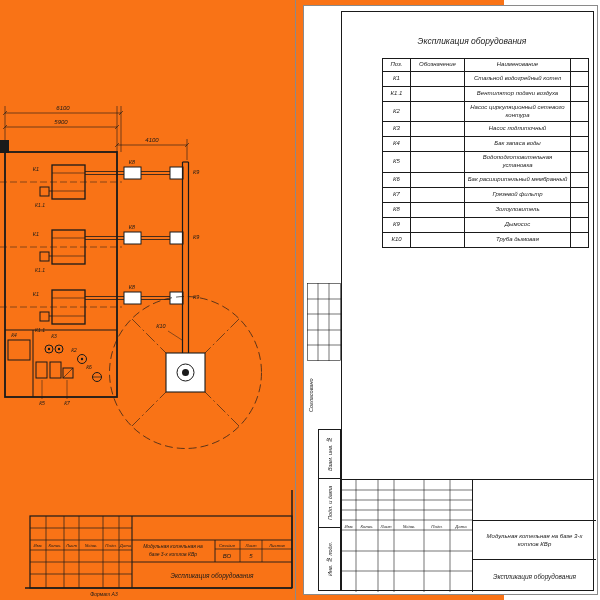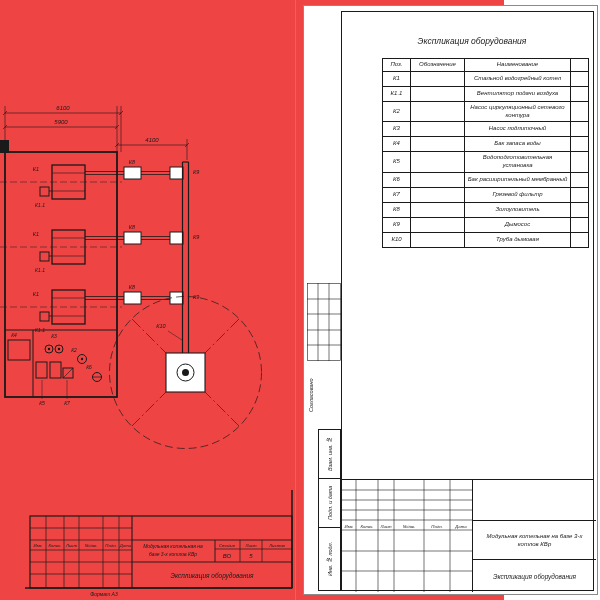--- a/index.html
+++ b/index.html
@@ -1,18 +1,18 @@
 <!DOCTYPE html>
 <html><head>
 <meta charset="utf-8">
 <style>
   * { margin:0; padding:0; box-sizing:border-box; }
   html,body { width:600px; height:600px; }
   body { font-family:"Liberation Sans", sans-serif; background:#ffffff; position:relative; overflow:hidden; }
-  #canvas { position:absolute; left:0; top:0; width:504px; height:600px; background:#ef4444; }
+  #canvas { position:absolute; left:0; top:0; width:504px; height:600px; background:#f97316; }
 
   
   svg text { font-family:"Liberation Sans", sans-serif; font-style:italic; fill:#1a1a1a; stroke:none; text-anchor:middle; }
   svg .ta-s { text-anchor:start; }
   svg .t43 { font-size:4.3px; }
   svg .t5  { font-size:5px; }
   svg .t55 { font-size:5.5px; }
   svg .t6  { font-size:6px; }
   svg .t65 { font-size:6.5px; }
 

